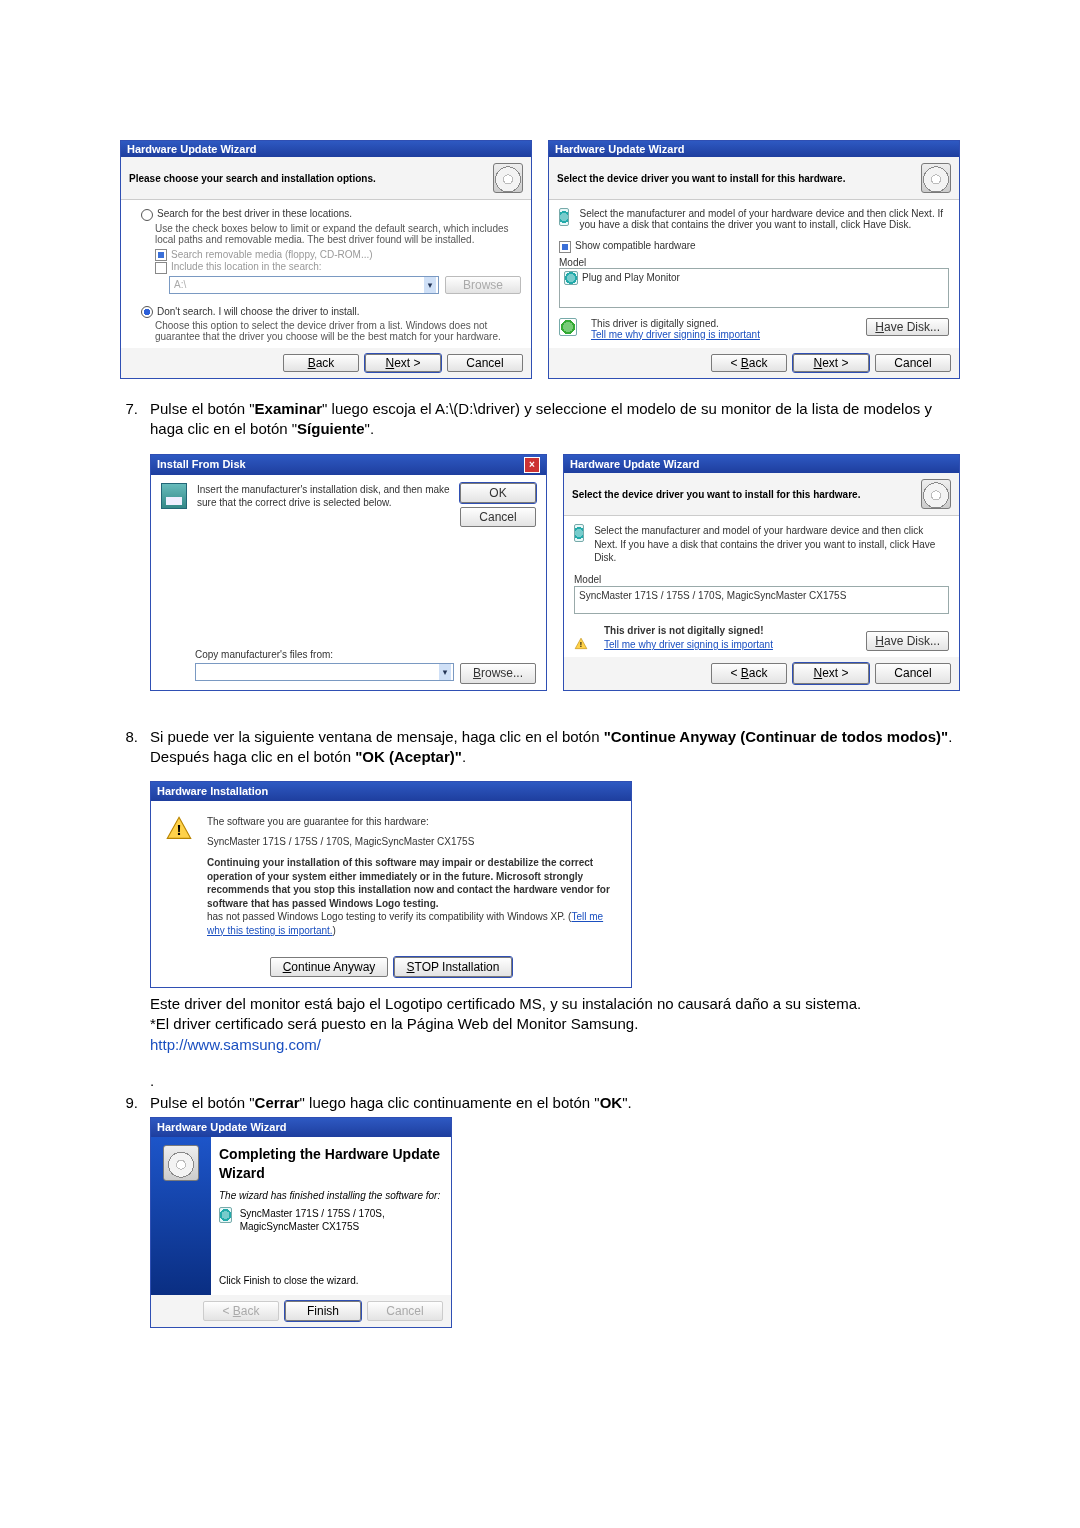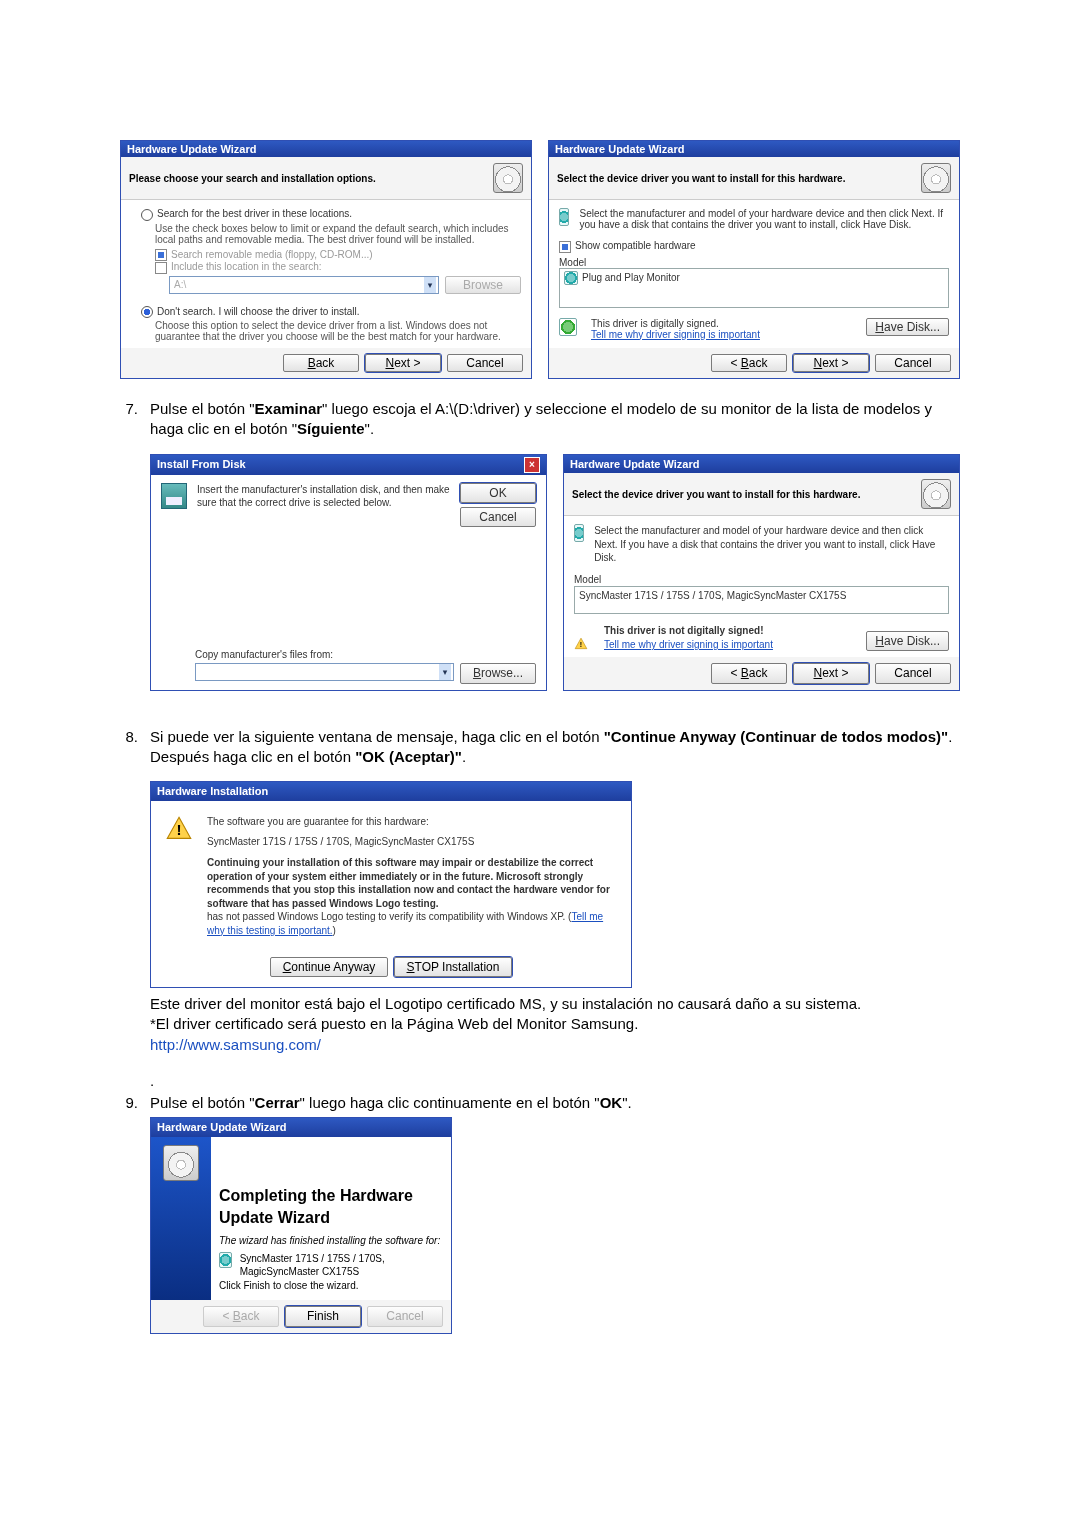--- a/index.html
+++ b/index.html
@@ -357,21 +357,21 @@
         
         <div class="dlg completing" style="width:300px; margin-top:4px;">
           <div class="titlebar">
             <span>Hardware Update Wizard</span>
           </div>
           <div style="display:flex;">
             <div class="left" style="min-height:150px; display:flex; align-items:flex-start; justify-content:center; padding-top:8px;">
               <div class="cd-icon" style="width:34px;height:34px;"></div>
             </div>
             <div style="flex:1; padding:8px; font-size:10px; display:flex; flex-direction:column;">
-              <b style="font-size:16px;margin-top:40px;">Completing the Hardware Update Wizard</b>
+              <b style="font-size:14px;">Completing the Hardware Update Wizard</b>
               <div style="margin-top:6px;font-style:italic;">The wizard has finished installing the software for:</div>
               <div style="display:flex; gap:4px; margin-top:4px;">
                 <span class="mono-icon" style="width:14px;height:14px;"></span>
                 <span>SyncMaster 171S / 175S / 170S, MagicSyncMaster CX175S</span>
               </div>
               <div style="flex:1;"></div>
               <div>Click Finish to close the wizard.</div>
             </div>
           </div>
           <div class="footer">

